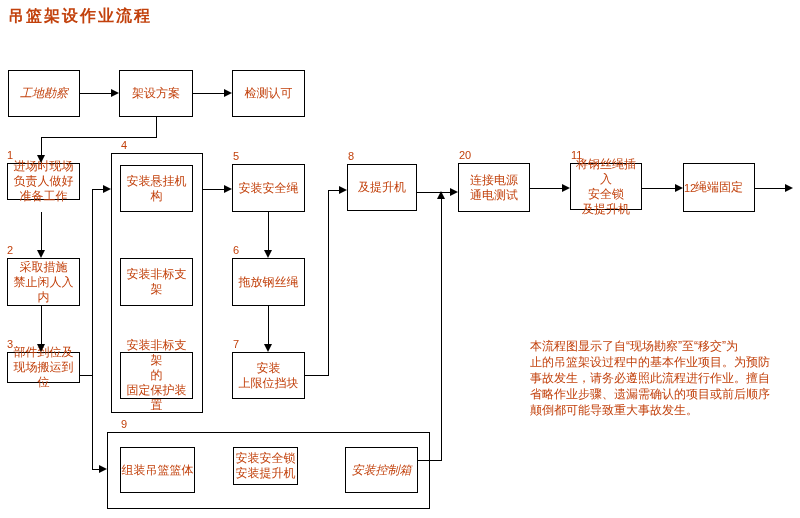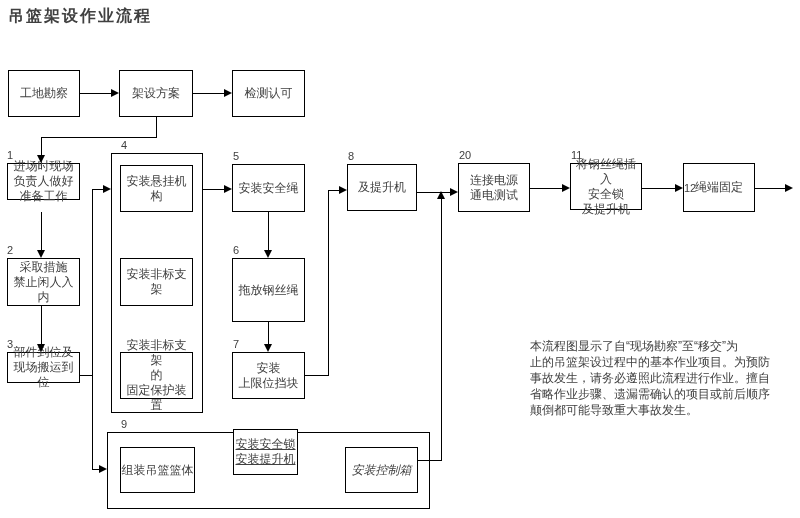--- a/index.html
+++ b/index.html
@@ -1,17 +1,17 @@
 <!DOCTYPE html>
 <html><head>
 <meta charset="utf-8">
 <style>
   html,body{margin:0;padding:0;background:#fff;}
   .canvas{position:relative;width:800px;height:518px;background:#fff;overflow:hidden;
-          font-family:"Liberation Sans",sans-serif;color:#404040;}
+          font-family:"Liberation Sans",sans-serif;color:#c2410c;}
   .title{position:absolute;left:8px;top:6px;font-size:16px;font-weight:bold;letter-spacing:2px;}
   .box{position:absolute;box-sizing:border-box;border:1px solid #000;background:#fff;
        display:flex;align-items:center;justify-content:center;text-align:center;
        white-space:pre-line;font-size:12px;line-height:15px;z-index:2;}
   .group{position:absolute;box-sizing:border-box;border:1px solid #000;background:#fff;z-index:1;}
   .num{position:absolute;font-size:11px;line-height:11px;z-index:3;}
   .hl,.vl{position:absolute;background:#000;z-index:1;}
   .hl{height:1px;}
   .vl{width:1px;}
   .ar,.ad,.au{position:absolute;width:0;height:0;z-index:2;}
@@ -21,21 +21,21 @@
   .note{position:absolute;left:530px;top:338px;width:266px;font-size:12px;line-height:16px;
         white-space:pre-line;}
 </style>
 </head>
 <body>
 
 <div class="canvas">
 
   <div class="title">吊篮架设作业流程</div>
 
-  <div class="box" style="left:8px;top:70px;width:72px;height:47px;">工地勘察</div>
+  <div class="box" style="left:8px;top:70px;width:72px;height:47px;font-style:italic;">工地勘察</div>
   <div class="box" style="left:119px;top:70px;width:74px;height:47px;">架设方案</div>
   <div class="box" style="left:232px;top:70px;width:73px;height:47px;">检测认可</div>
 
   <div class="num" style="left:7px;top:150px;">1</div>
   <div class="box" style="left:7px;top:163px;width:73px;height:37px;">进场时现场
 负责人做好
 准备工作</div>
   <div class="num" style="left:7px;top:245px;">2</div>
   <div class="box" style="left:7px;top:258px;width:73px;height:48px;">采取措施
 禁止闲人入内</div>
@@ -47,32 +47,32 @@
   <div class="group" style="left:111px;top:153px;width:92px;height:260px;"></div>
   <div class="box" style="left:120px;top:165px;width:73px;height:47px;">安装悬挂机构</div>
   <div class="box" style="left:120px;top:258px;width:73px;height:48px;">安装非标支架</div>
   <div class="box" style="left:120px;top:352px;width:73px;height:47px;">安装非标支架
 的
 固定保护装置</div>
 
   <div class="num" style="left:233px;top:151px;">5</div>
   <div class="box" style="left:232px;top:164px;width:73px;height:48px;">安装安全绳</div>
   <div class="num" style="left:233px;top:245px;">6</div>
-  <div class="box" style="left:232px;top:258px;width:73px;height:64px;">拖放钢丝绳</div>
+  <div class="box" style="left:232px;top:258px;width:73px;height:48px;">拖放钢丝绳</div>
   <div class="num" style="left:233px;top:339px;">7</div>
   <div class="box" style="left:232px;top:352px;width:73px;height:47px;">安装
 上限位挡块</div>
 
   <div class="num" style="left:348px;top:151px;">8</div>
   <div class="box" style="left:347px;top:164px;width:70px;height:47px;">及提升机</div>
 
   <div class="num" style="left:121px;top:419px;">9</div>
   <div class="group" style="left:107px;top:432px;width:323px;height:77px;"></div>
   <div class="box" style="left:120px;top:447px;width:75px;height:46px;">组装吊篮篮体</div>
-  <div class="box" style="left:233px;top:429px;width:65px;height:46px;text-decoration:underline;">安装安全锁
+  <div class="box" style="left:233px;top:447px;width:65px;height:38px;">安装安全锁
 安装提升机</div>
   <div class="box" style="left:345px;top:447px;width:73px;height:46px;font-style:italic;">安装控制箱</div>
 
   <div class="num" style="left:459px;top:150px;">20</div>
   <div class="box" style="left:458px;top:163px;width:72px;height:49px;">连接电源
 通电测试</div>
   <div class="num" style="left:571px;top:150px;">11</div>
   <div class="box" style="left:570px;top:163px;width:72px;height:47px;">将钢丝绳插入
 安全锁
 及提升机</div>

